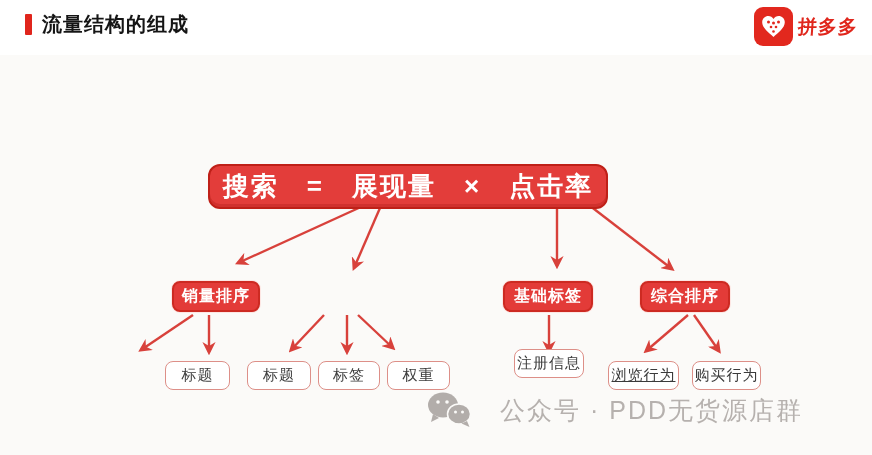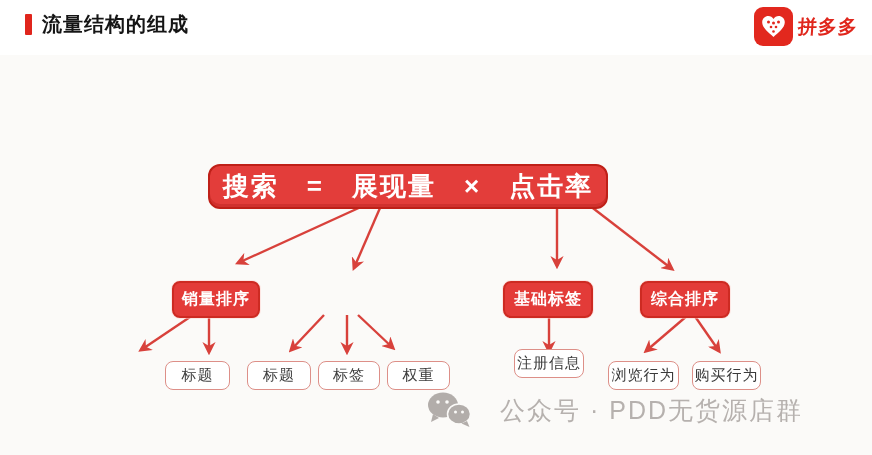--- a/index.html
+++ b/index.html
@@ -44,40 +44,40 @@
     white-space: nowrap;
   }
   .formula-box {
     left: 208px; top: 93px; width: 400px; height: 45px;
     background: #e33d3a; border: 2px solid #bf2018; border-radius: 12px;
     box-shadow: inset 0 -3px 0 rgba(150,15,10,0.25);
     color: #ffffff; font-size: 26px; font-weight: 800;
     display: flex; gap: 28px; letter-spacing: 2px; margin-top: 16px;
   }
   .red-node {
-    height: 37px; background: #e33b38; border: 2px solid #cd2a22; border-radius: 8px;
+    height: 31px; background: #e33b38; border: 2px solid #cd2a22; border-radius: 8px;
     color: #ffffff; font-size: 16px; font-weight: 700; letter-spacing: 1px;
     box-shadow: 0 0 0 1px rgba(255,210,205,0.5);
   }
   .n-sales     { left: 172px; top: 226px; width: 88px; }
   .n-composite { left: 297px; top: 226px; width: 88px; }
   .n-basic     { left: 503px; top: 226px; width: 90px; }
   .n-behavior  { left: 640px; top: 226px; width: 90px; }
 
   .leaf-node {
     height: 29px; background: #ffffff; border: 1.5px solid #dd8f88; border-radius: 8px;
     color: #3b3b3b; font-size: 15px; font-weight: 500; letter-spacing: 1px;
   }
   .l-group    { left:  83px; top: 306px; width: 70px; }
   .l-title1   { left: 165px; top: 306px; width: 65px; }
   .l-title2   { left: 247px; top: 306px; width: 64px; }
   .l-tag      { left: 318px; top: 306px; width: 62px; }
   .l-weight   { left: 387px; top: 306px; width: 63px; }
   .l-register { left: 514px; top: 294px; width: 70px; }
-  .l-browse   { left: 608px; top: 306px; width: 71px; }
+  .l-browse   { left: 608px; top: 306px; width: 71px; text-decoration: underline; }
   .l-purchase { left: 692px; top: 306px; width: 69px; }
 
   
   .watermark {
     position: absolute; left: 426px; top: 336px; height: 38px;
     display: flex; align-items: center; gap: 28px;
   }
   .watermark-text {
     font-size: 25px; color: #b6b1ae; letter-spacing: 2px; font-weight: 500;
   }

